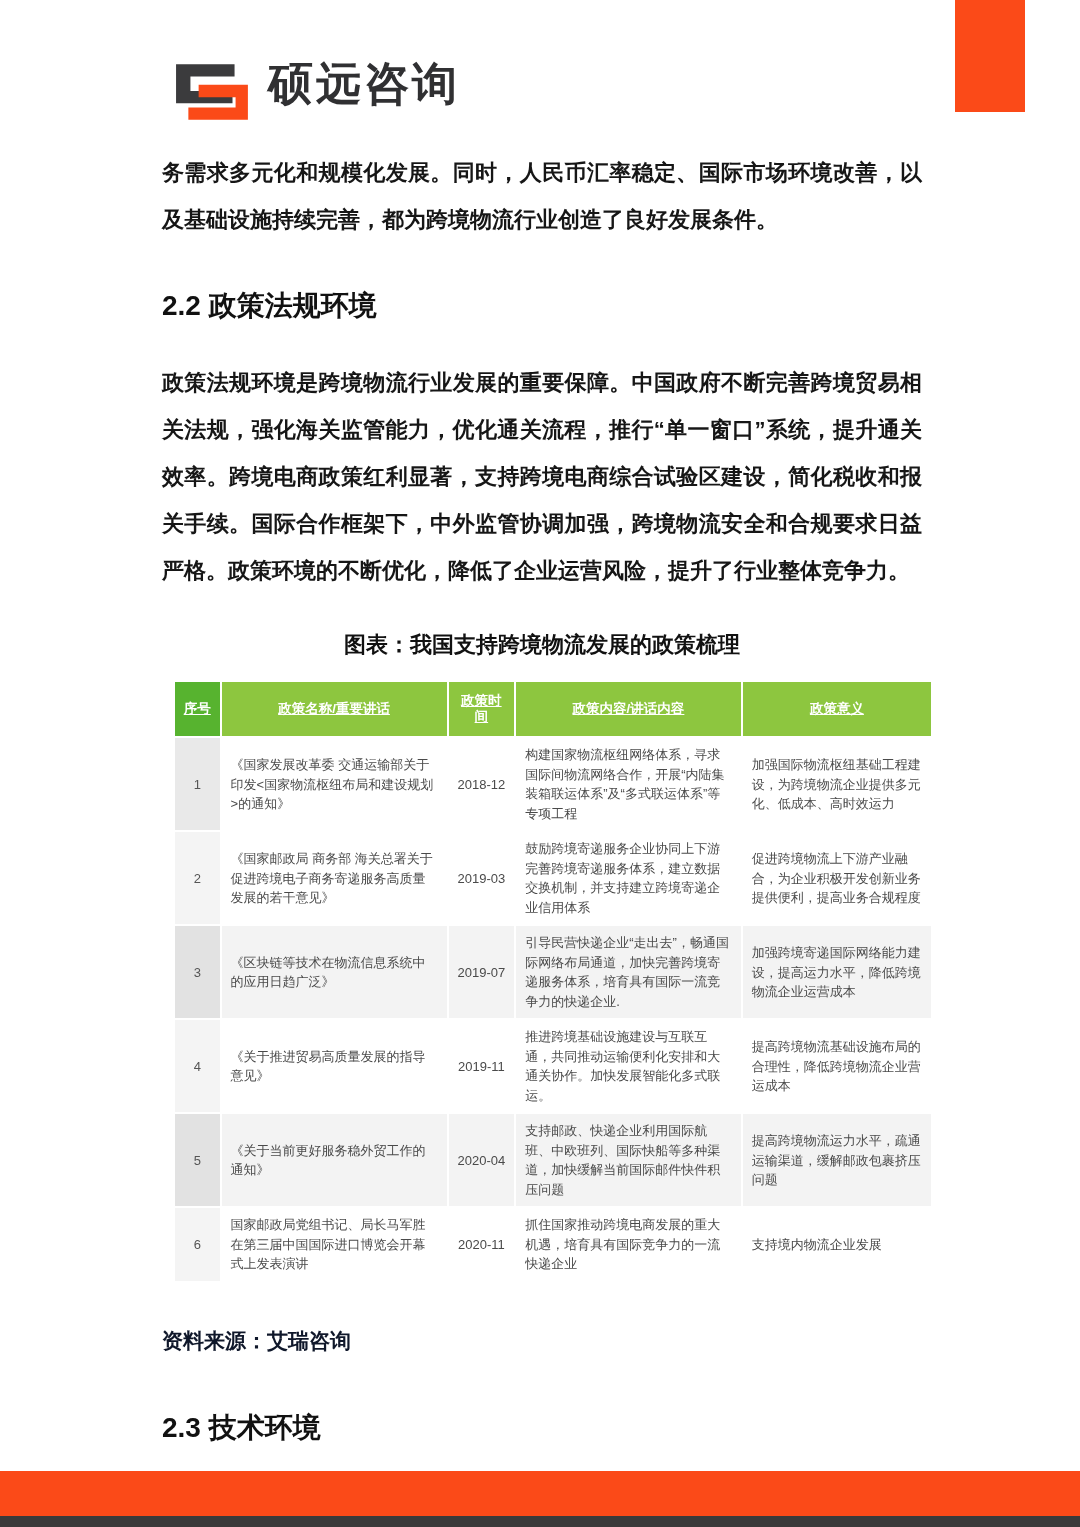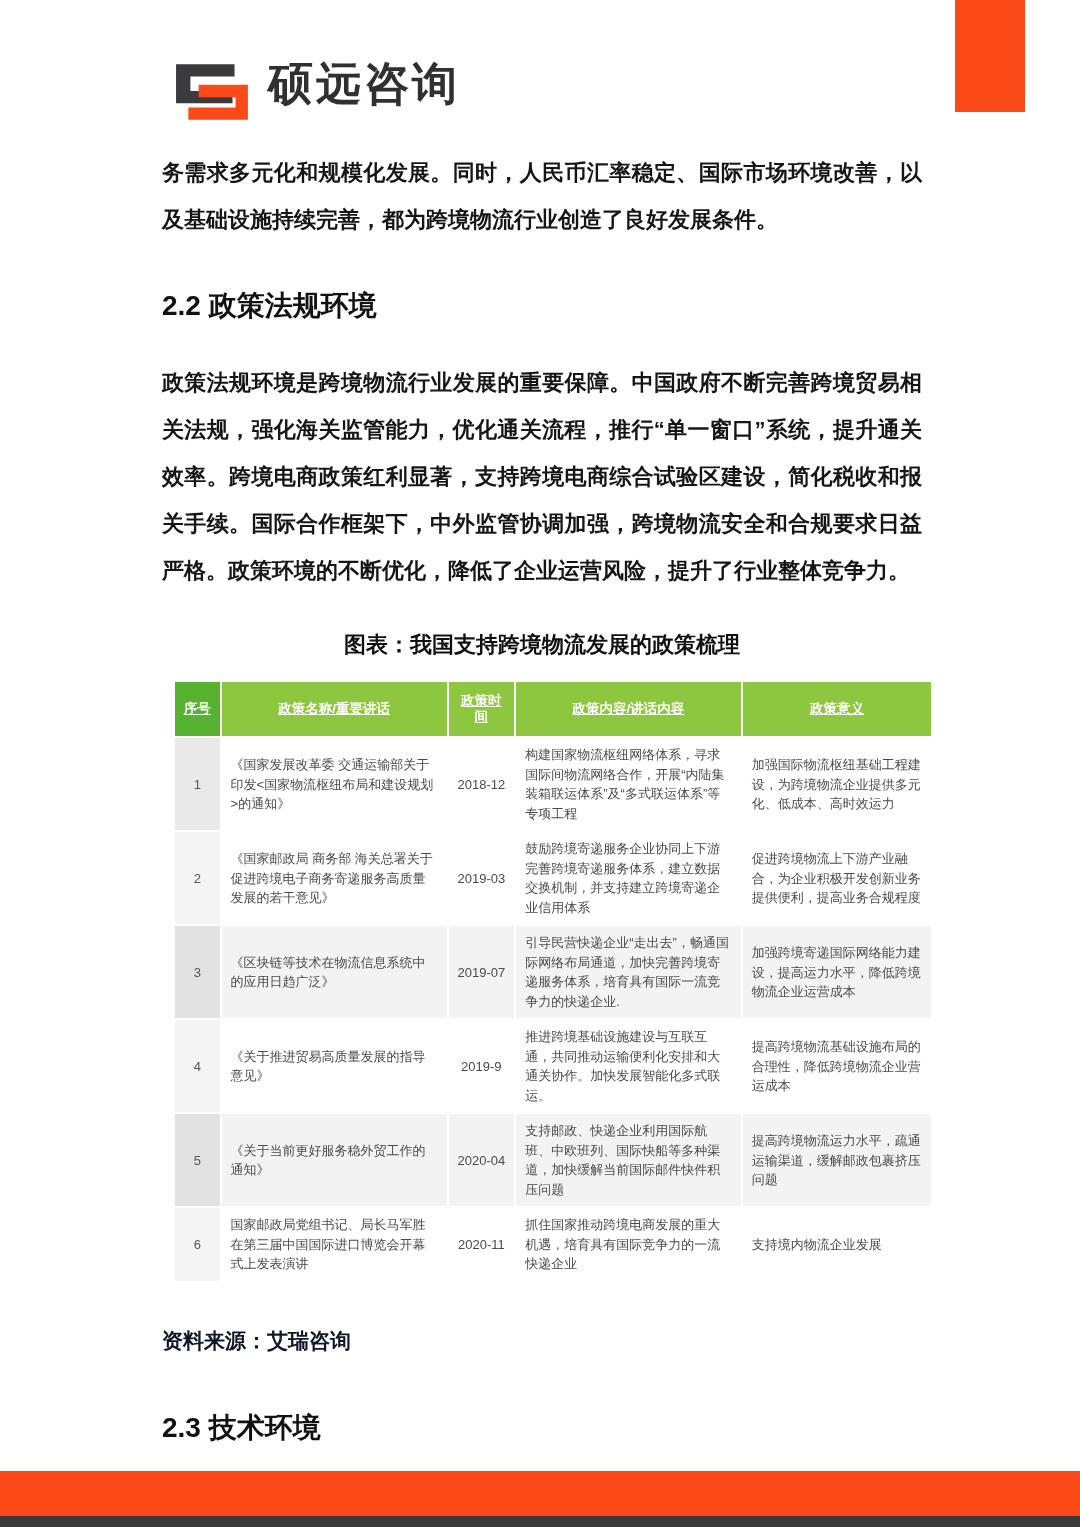--- a/index.html
+++ b/index.html
@@ -197,21 +197,21 @@
           <tr>
             <td class="c0">3</td>
             <td class="c1">《区块链等技术在物流信息系统中的应用日趋广泛》</td>
             <td class="c2">2019-07</td>
             <td class="c3">引导民营快递企业“走出去”，畅通国际网络布局通道，加快完善跨境寄递服务体系，培育具有国际一流竞争力的快递企业.</td>
             <td class="c4">加强跨境寄递国际网络能力建设，提高运力水平，降低跨境物流企业运营成本</td>
           </tr>
           <tr>
             <td class="c0">4</td>
             <td class="c1">《关于推进贸易高质量发展的指导意见》</td>
-            <td class="c2">2019-9</td>
+            <td class="c2">2019-11</td>
             <td class="c3">推进跨境基础设施建设与互联互通，共同推动运输便利化安排和大通关协作。加快发展智能化多式联运。</td>
             <td class="c4">提高跨境物流基础设施布局的合理性，降低跨境物流企业营运成本</td>
           </tr>
           <tr>
             <td class="c0">5</td>
             <td class="c1">《关于当前更好服务稳外贸工作的通知》</td>
             <td class="c2">2020-04</td>
             <td class="c3">支持邮政、快递企业利用国际航班、中欧班列、国际快船等多种渠道，加快缓解当前国际邮件快件积压问题</td>
             <td class="c4">提高跨境物流运力水平，疏通运输渠道，缓解邮政包裹挤压问题</td>
           </tr>

